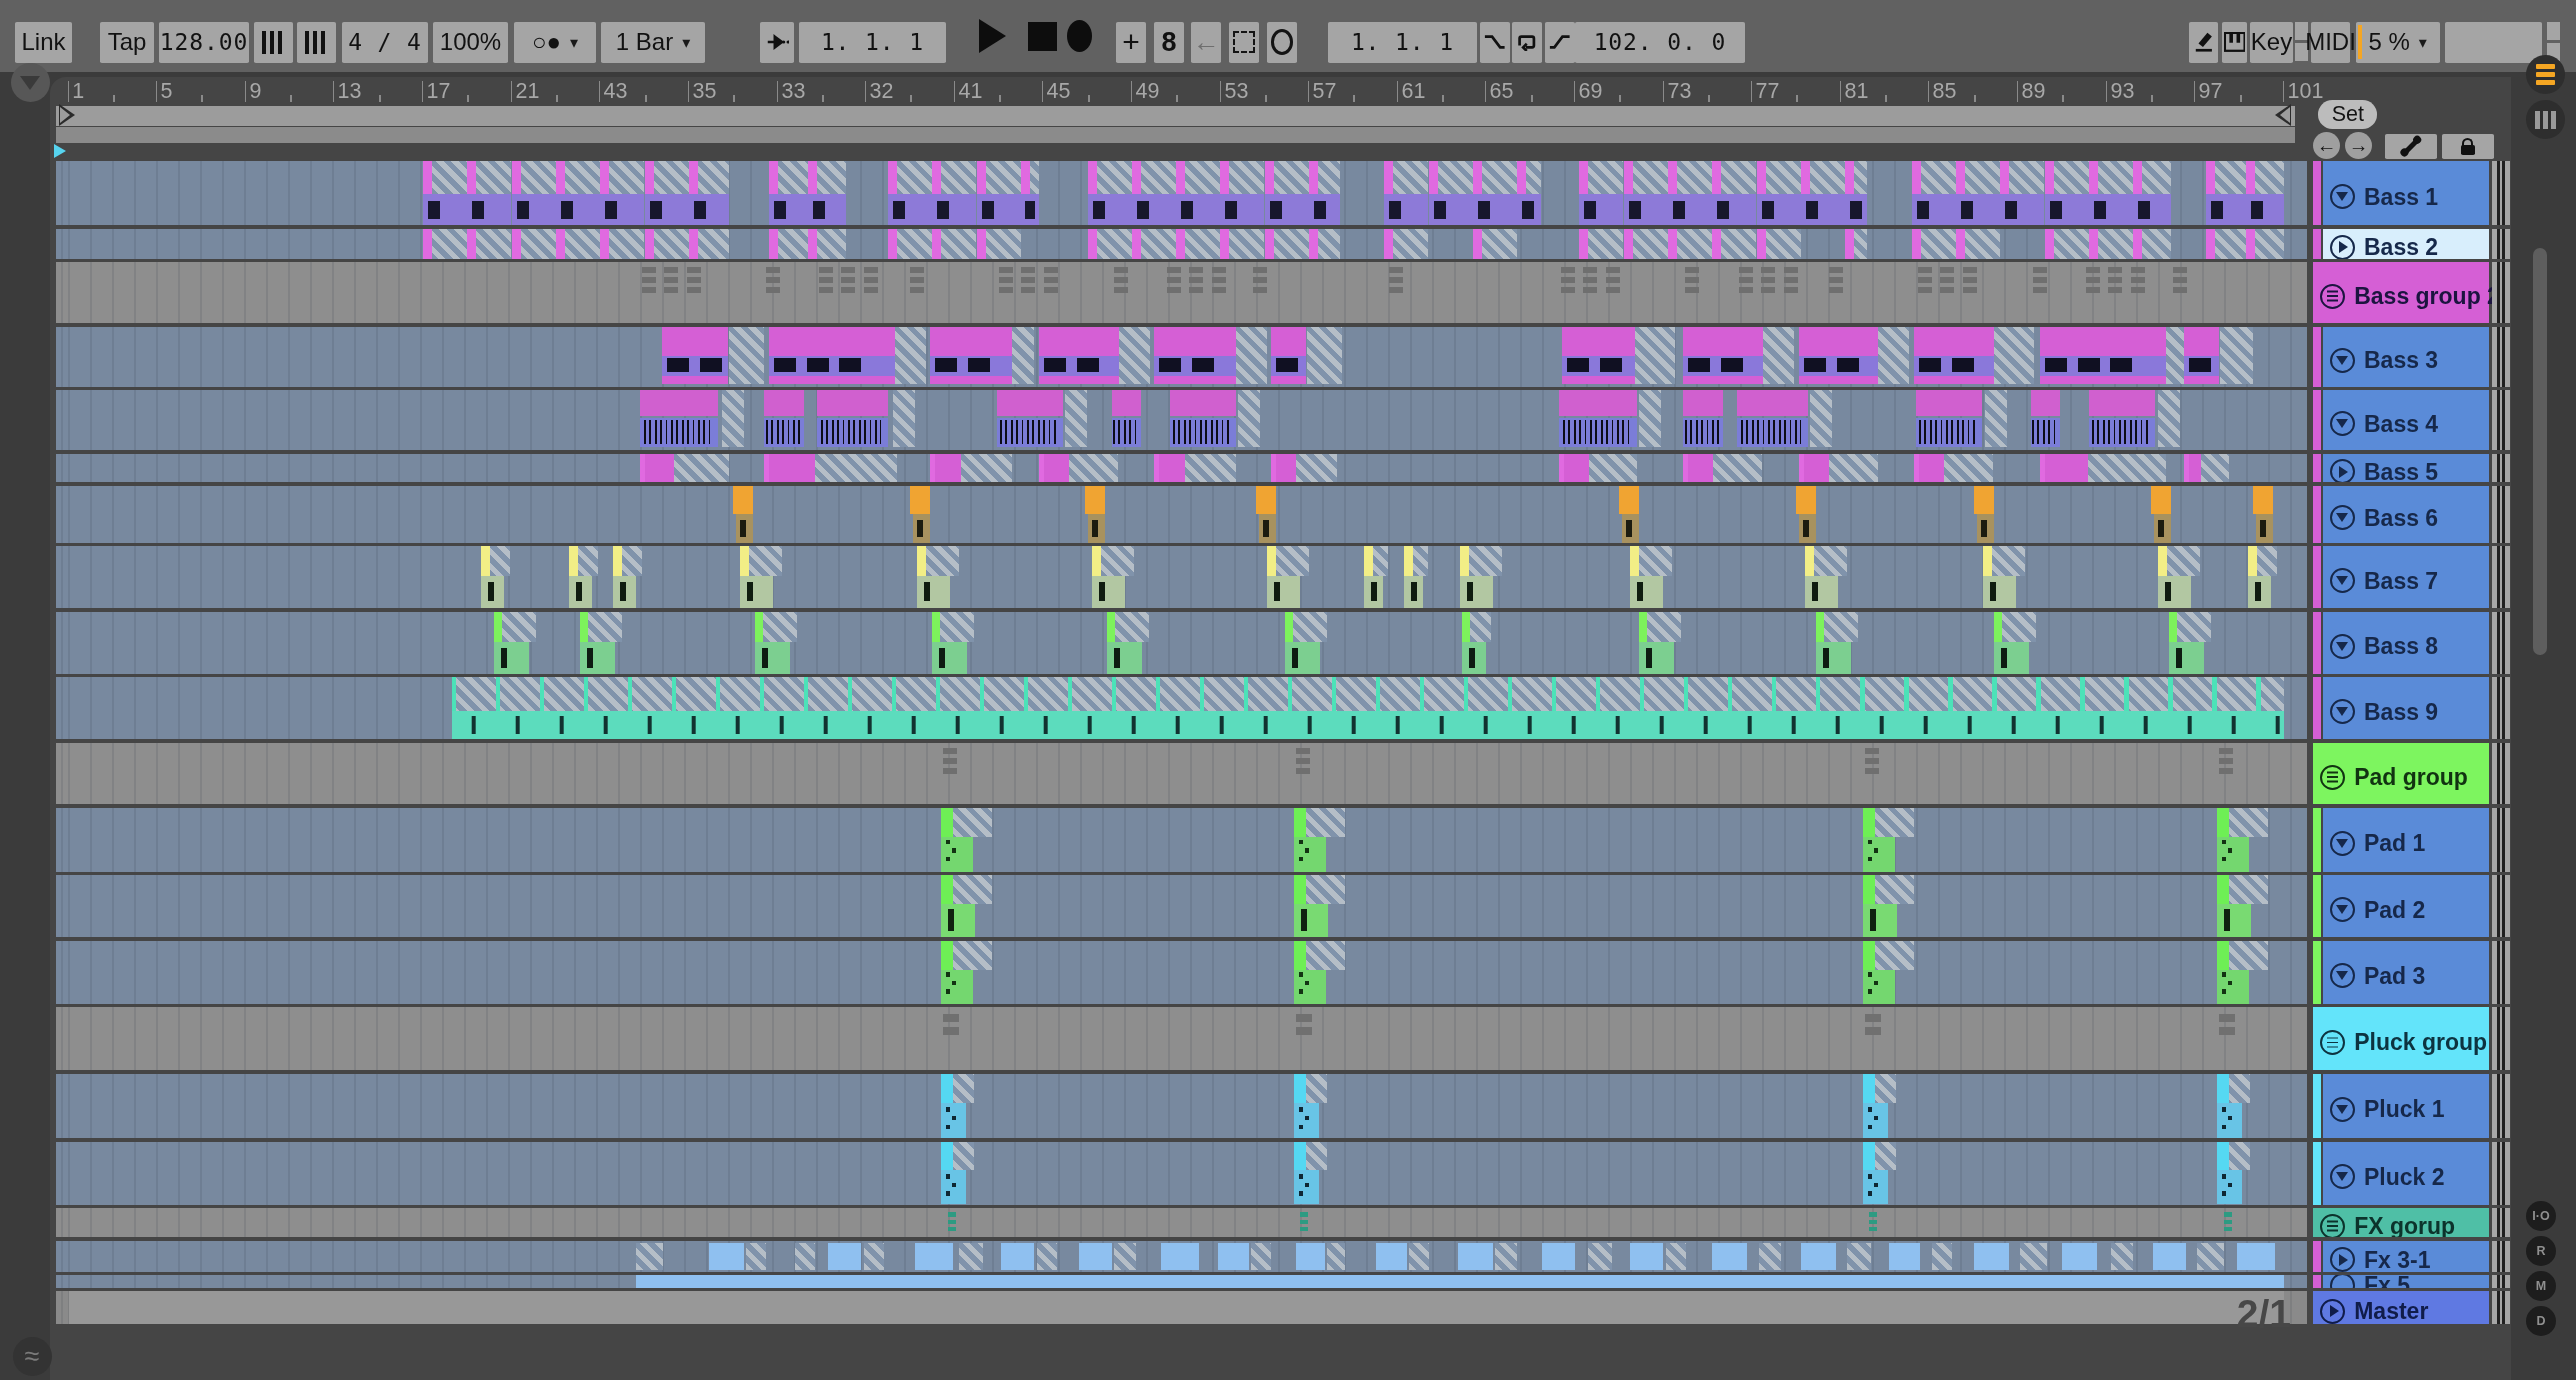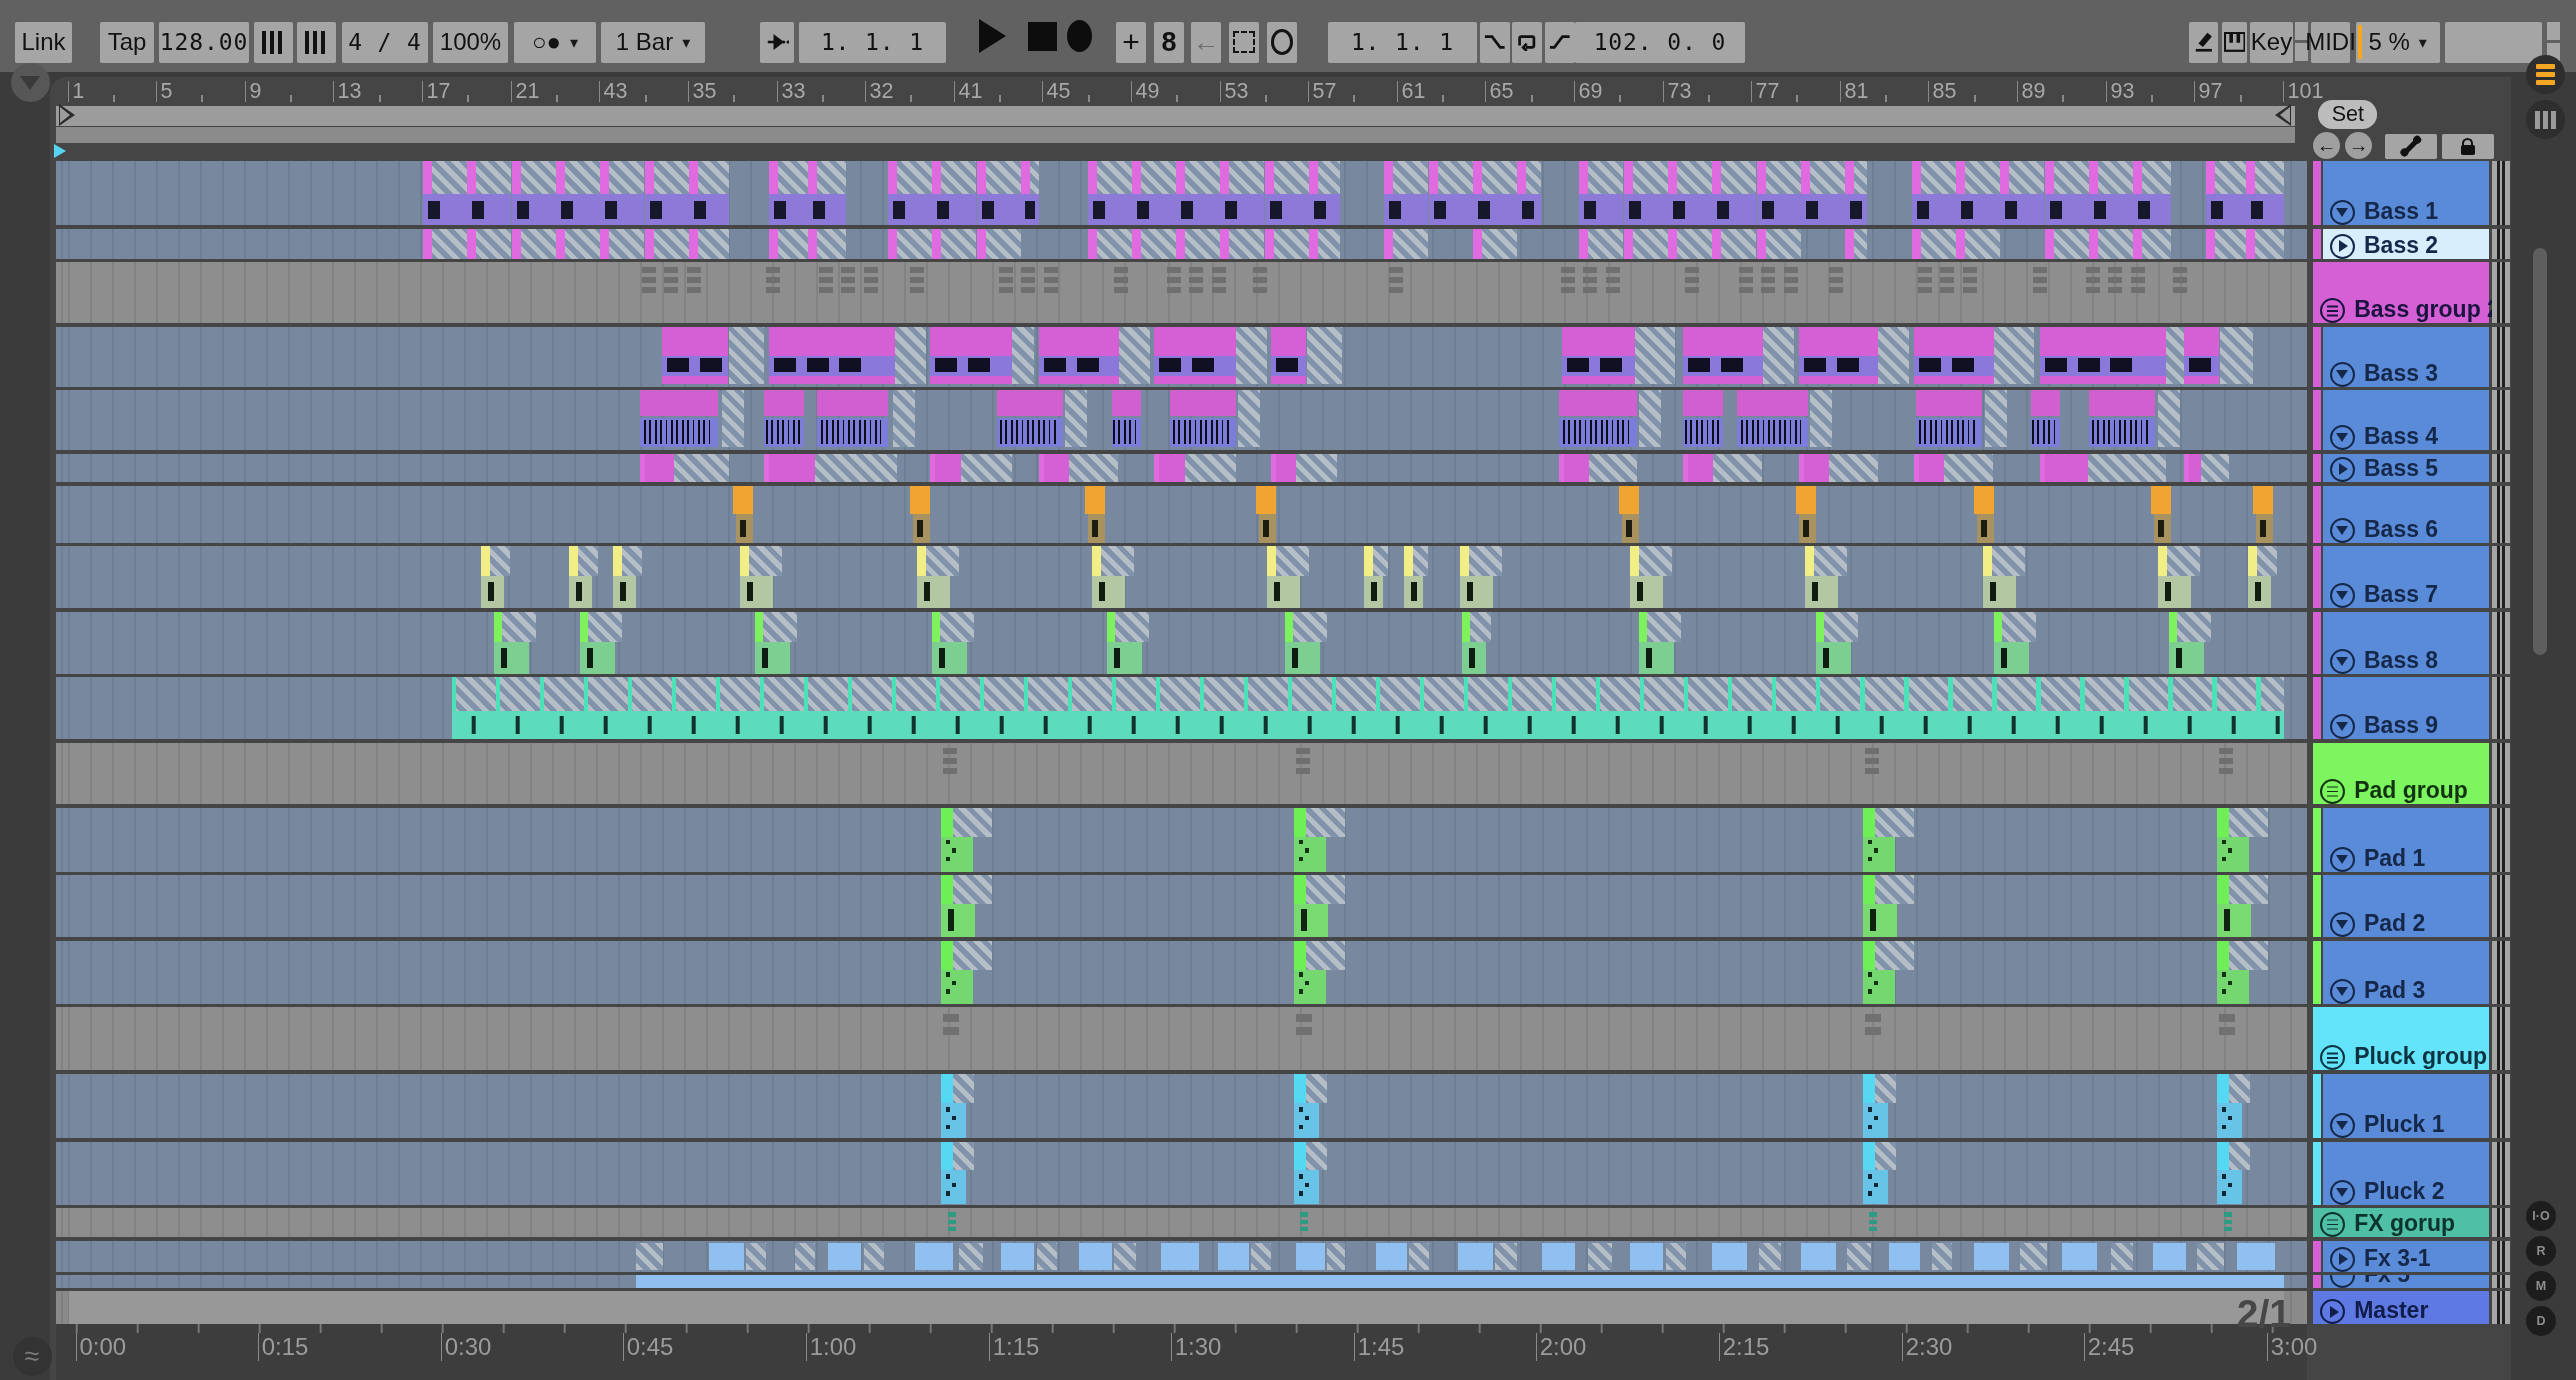--- a/index.html
+++ b/index.html
@@ -47,21 +47,21 @@
   .nav-circle{position:absolute;top:32px;width:27px;height:27px;border-radius:50%;background:#9f9f9f;color:#141414;font-size:19.7px;display:flex;align-items:center;justify-content:center;font-weight:bold;}
   .mini-btn{position:absolute;top:34px;height:25px;background:#a5a5a5;border-radius:1.8px;display:flex;align-items:center;justify-content:center;}
   .linkglyph{width:18px;height:4.5px;background:#111;border-radius:2.7px;transform:rotate(-45deg);position:relative;}
   .linkglyph::before,.linkglyph::after{content:"";position:absolute;width:8px;height:8px;background:#111;border-radius:50%;top:-1.8px;}
   .linkglyph::before{left:-3.6px;} .linkglyph::after{right:-3.6px;}
   .lockglyph{width:14.3px;height:9.8px;background:#111;border-radius:1.8px;position:relative;margin-top:7.2px;}
   .lockglyph::before{content:"";position:absolute;left:0.9px;top:-7.2px;width:7.2px;height:7.2px;border:2.7px solid #111;border-bottom:none;border-radius:6.3px 6.3px 0 0;}
   #headers{position:absolute;left:2313px;top:161px;width:197px;}
   .hrow{position:relative;margin-bottom:3.6px;overflow:hidden;}
   .hstrip{position:absolute;left:0;top:0;bottom:0;width:8px;}
-  .hmain{position:absolute;top:0;bottom:0;right:21.5px;display:flex;align-items:flex-end;padding-top:5.4px;box-sizing:border-box;}
+  .hmain{position:absolute;top:0;bottom:0;right:21.5px;display:flex;align-items:center;padding-top:5.4px;box-sizing:border-box;}
   .hicon{width:25px;height:25px;border:2.7px solid;border-radius:50%;margin:1.8px 9px 0 7.2px;display:flex;align-items:center;justify-content:center;flex:none;box-sizing:border-box;}
   .tri-down{width:0;height:0;border-left:6.3px solid transparent;border-right:6.3px solid transparent;border-top:9px solid;}
   .tri-right{width:0;height:0;border-top:6.3px solid transparent;border-bottom:6.3px solid transparent;border-left:9px solid;margin-left:2.7px;}
   .g-lines{width:10.7px;height:1.8px;background:currentColor;box-shadow:0 -4.5px 0 currentColor,0 4.5px 0 currentColor;}
   .hlabel{font-size:23px;font-weight:bold;padding-top:2.7px;white-space:nowrap;}
   .hmeter{position:absolute;right:0;top:0;bottom:0;width:18px;background:#a6a6a6;
      background-image:linear-gradient(90deg,transparent 0 4.5px,#202020 4.5px 8px,transparent 8px 9.8px,#202020 9.8px 13.4px,transparent 13.4px 18px);}
   
   .rail-circle{position:absolute;border-radius:50%;display:flex;align-items:center;justify-content:center;}
   #hamburger{left:2526px;top:55px;width:39px;height:39px;background:#2e2e2e;flex-direction:column;gap:3.6px;}
@@ -1777,36 +1777,20 @@
         </div>
       </div>
       <div class="lane" style="height: 33px; background: rgb(138, 138, 138);">
         <div class="grid" style="background: repeating-linear-gradient(90deg, rgba(15, 25, 40, 0.2) 0px, rgba(15, 25, 40, 0.2) 1.3px, transparent 1.3px, transparent 22px) 12.5px 0px;"></div>
         <div class="clip" style="left: 12.5px; width: 2215px;">
           <div class="band" style="top: 0%; height: 100%; left: 0px; width: 2215px; background: rgb(152, 152, 152);"></div>
         </div>
       </div>
     </div>
 
-  <div id="time-ruler">
-      <div class="ticks"></div>
-      <div class="time-label" style="left: 19.7px;">0:00</div>
-      <div class="time-label" style="left: 202px;">0:15</div>
-      <div class="time-label" style="left: 385px;">0:30</div>
-      <div class="time-label" style="left: 567px;">0:45</div>
-      <div class="time-label" style="left: 750px;">1:00</div>
-      <div class="time-label" style="left: 933px;">1:15</div>
-      <div class="time-label" style="left: 1115px;">1:30</div>
-      <div class="time-label" style="left: 1298px;">1:45</div>
-      <div class="time-label" style="left: 1480px;">2:00</div>
-      <div class="time-label" style="left: 1663px;">2:15</div>
-      <div class="time-label" style="left: 1846px;">2:30</div>
-      <div class="time-label" style="left: 2028px;">2:45</div>
-      <div class="time-label" style="left: 2211px;">3:00</div>
-    </div>
   <div id="grid-indicator">2/1</div>
 
   <div id="set-cluster">
     <div id="set-pill">Set</div>
     <div class="nav-circle" style="left:0px;">←</div>
     <div class="nav-circle" style="left:32px;">→</div>
     <div class="mini-btn" style="left:72px;width:52px;">
         <span class="linkglyph"></span>
       </div>
     <div class="mini-btn" style="left:129px;width:52px;">

